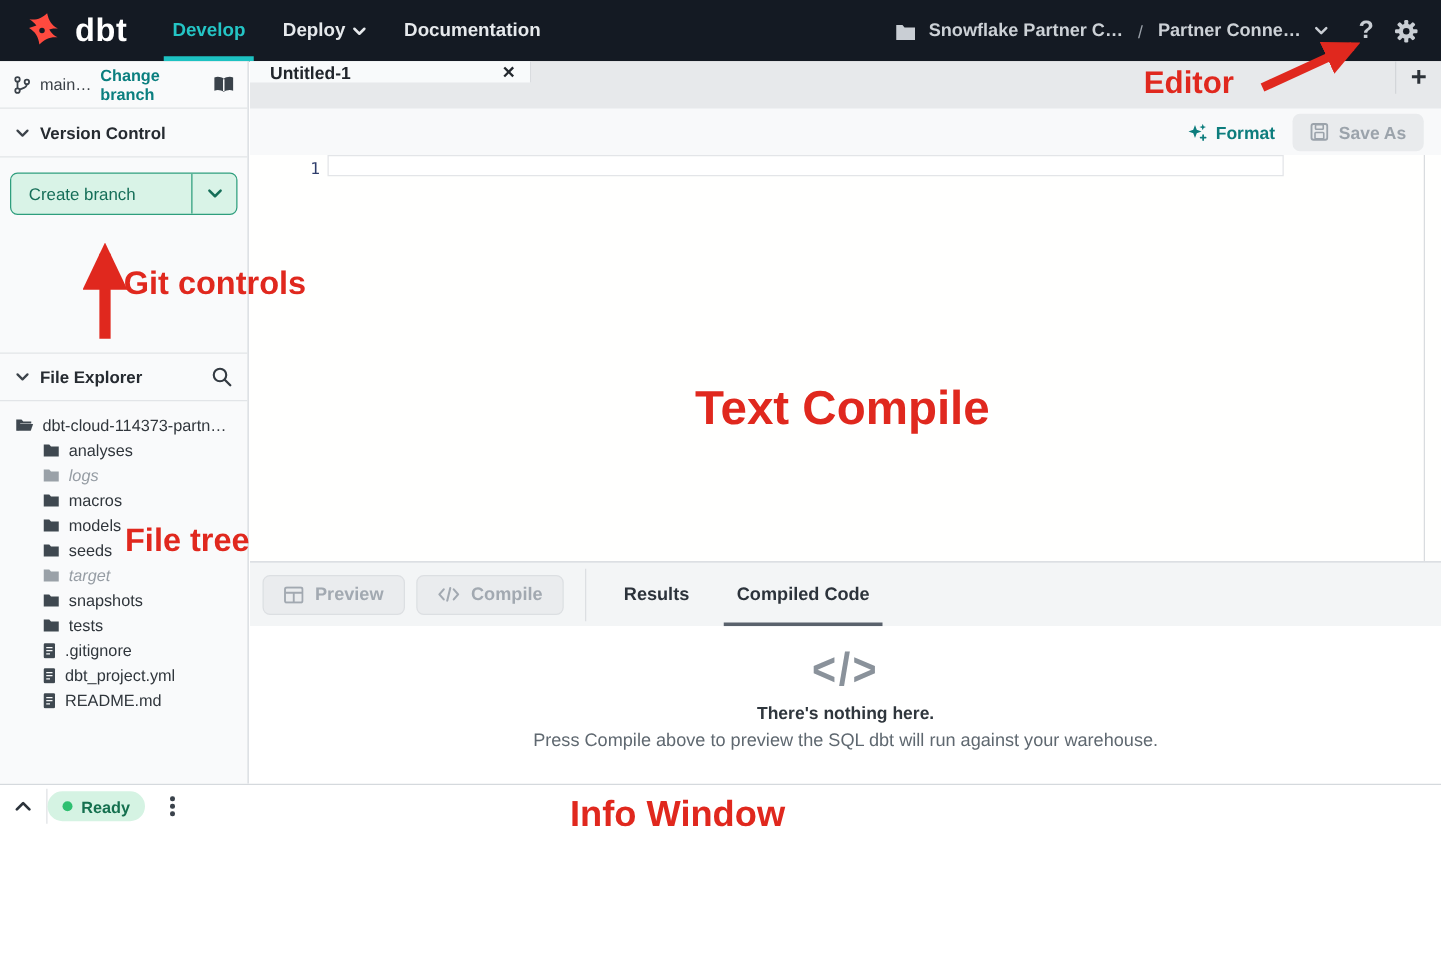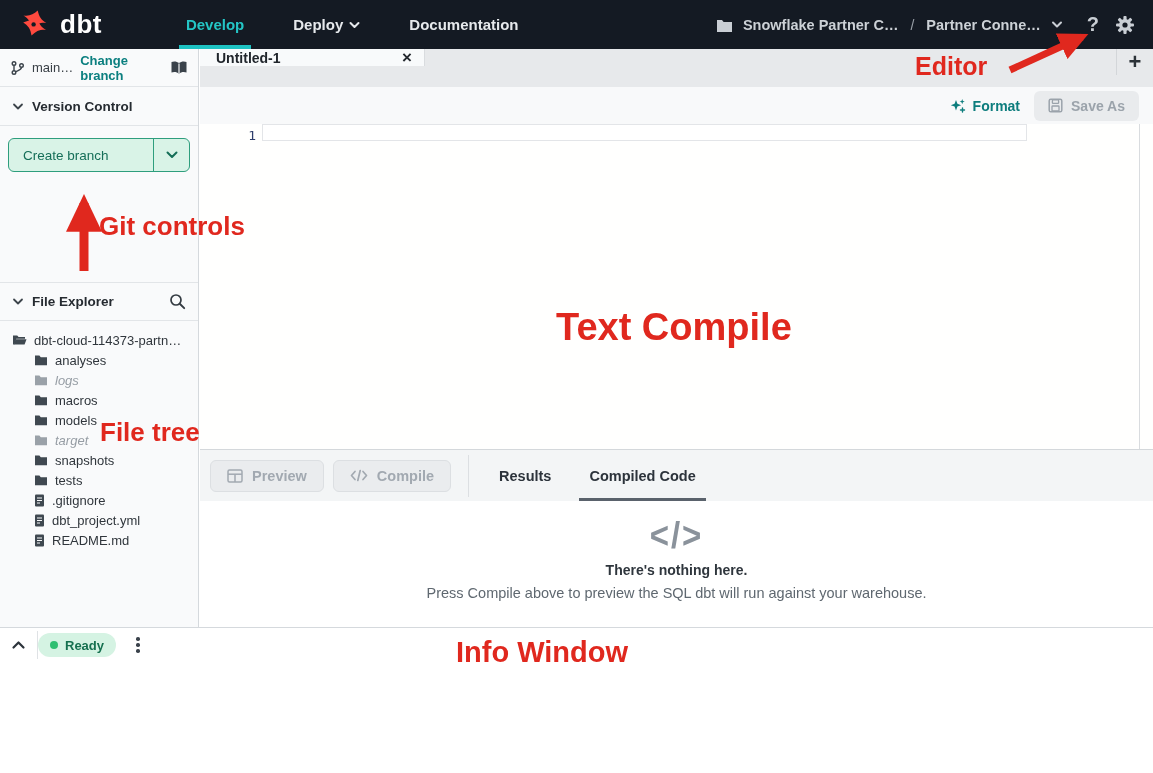--- a/index.html
+++ b/index.html
@@ -3,21 +3,21 @@
 <meta charset="utf-8">
 <style>
   * { margin:0; padding:0; box-sizing:border-box; }
   html,body { width:1153px; height:773px; font-family:"Liberation Sans", sans-serif; background:#fff; }
   #app { position:relative; width:1153px; height:662px; overflow:hidden; background:#fff; }
 
   
   .navbar { position:absolute; top:0; left:0; right:0; height:49px; background:#141a23; display:flex; align-items:center; }
   .logo { display:flex; align-items:center; gap:8px; margin-left:16px; margin-right:36px; }
   .logo-text { color:#fff; font-size:26px; font-weight:700; letter-spacing:.5px; }
-  .nav-menu { display:flex; align-items:flex-start; gap:49px; height:100%;margin-left:48px; }
+  .nav-menu { display:flex; align-items:flex-start; gap:30px; height:100%; }
   .nav-item { color:#e6e9ec; font-size:15px; font-weight:600; height:100%; display:flex; align-items:center; gap:6px; position:relative; cursor:pointer; }
   .nav-item.active { color:#24c5c5; }
   .nav-item.active::after { content:""; position:absolute; left:-7px; right:-7px; bottom:0; height:4px; background:#1dc2c2; }
   .nav-right { margin-left:auto; display:flex; align-items:center; gap:10px; margin-right:18px; color:#c9ced4; }
   .nav-project, .nav-subproject { font-size:14.5px; font-weight:700; color:#ccd1d6; }
   .nav-slash { color:#9aa1a9; font-size:14px; margin:0 2px; }
   .help-glyph { font-size:20px; font-weight:700; color:#c9ced4; margin-left:14px; cursor:pointer; }
   .icon { display:inline-flex; align-items:center; justify-content:center; }
 
   
@@ -266,20 +266,30 @@
 
             <span class="icon folder-icon">
               <svg width="14" height="12" viewBox="0 0 14 12">
                 <path d="M1 1.5 h4.4 l1.4 1.7 H13 v8 H1 Z" fill="currentColor"></path>
               </svg>
             </span>
 
             <span class="tree-label">models</span>
           </div>
 
+          <div class="tree-row t-folder">
+
+            <span class="icon folder-icon">
+              <svg width="14" height="12" viewBox="0 0 14 12">
+                <path d="M1 1.5 h4.4 l1.4 1.7 H13 v8 H1 Z" fill="currentColor"></path>
+              </svg>
+            </span>
+
+            <span class="tree-label">seeds</span>
+          </div>
 
           <div class="tree-row t-folder muted">
 
             <span class="icon folder-icon">
               <svg width="14" height="12" viewBox="0 0 14 12">
                 <path d="M1 1.5 h4.4 l1.4 1.7 H13 v8 H1 Z" fill="currentColor"></path>
               </svg>
             </span>
 
             <span class="tree-label">target</span>

